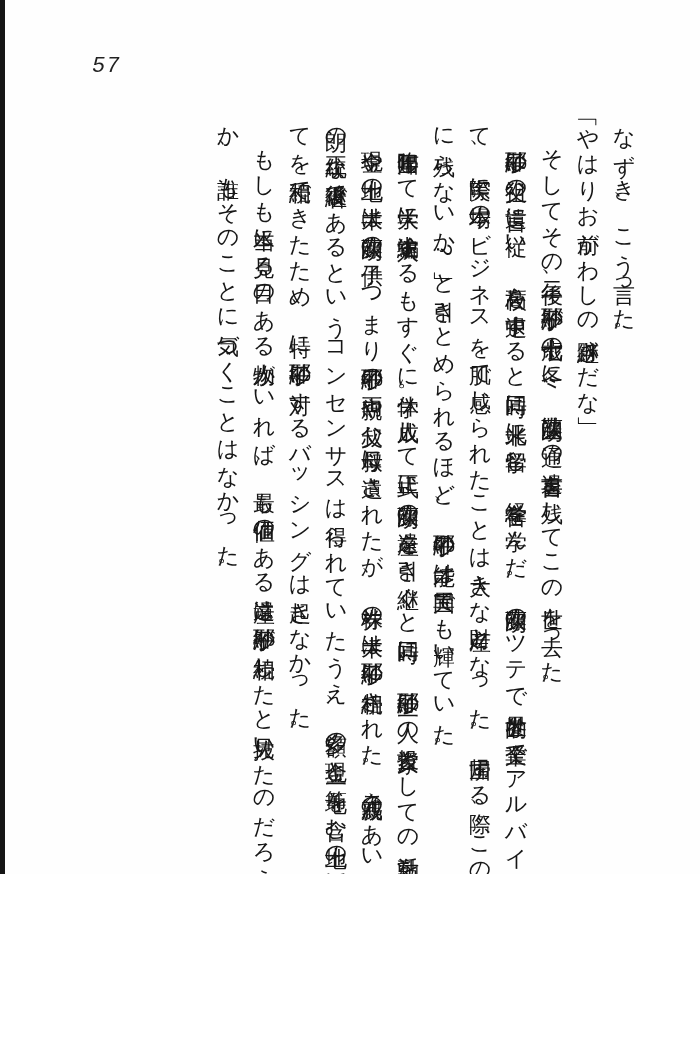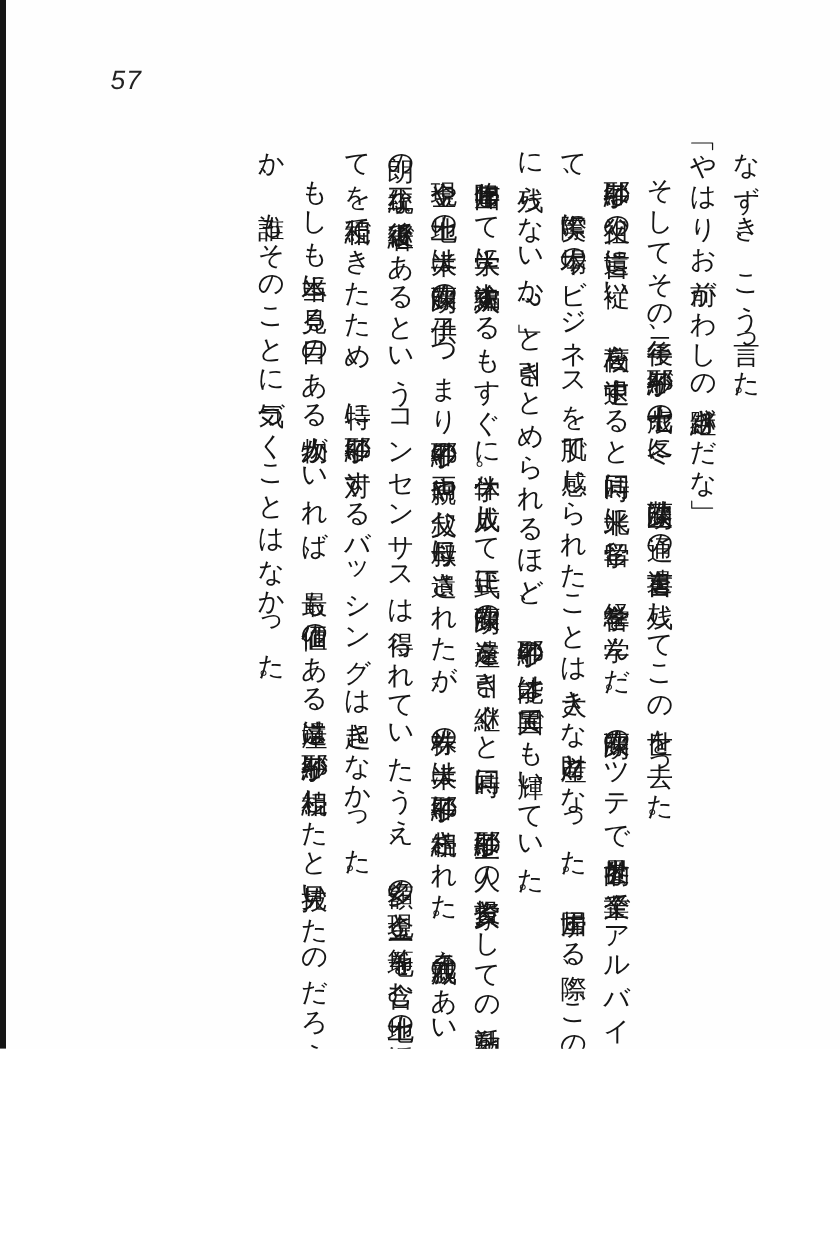--- a/index.html
+++ b/index.html
@@ -5,21 +5,21 @@
   html, body {
     margin: 0;
     padding: 0;
   }
   .screenshot {
     position: relative;
     width: 700px;
     height: 874px;
     background: #fefefe;
     overflow: hidden;
-    font-family: Liberation Sans, sans-serif;
+    font-family: Liberation Mono, monospace;
   }
   
   .scan-edge {
     position: absolute;
     left: 0;
     top: 0;
     width: 5px;
     height: 100%;
     background: #151515;
   }

